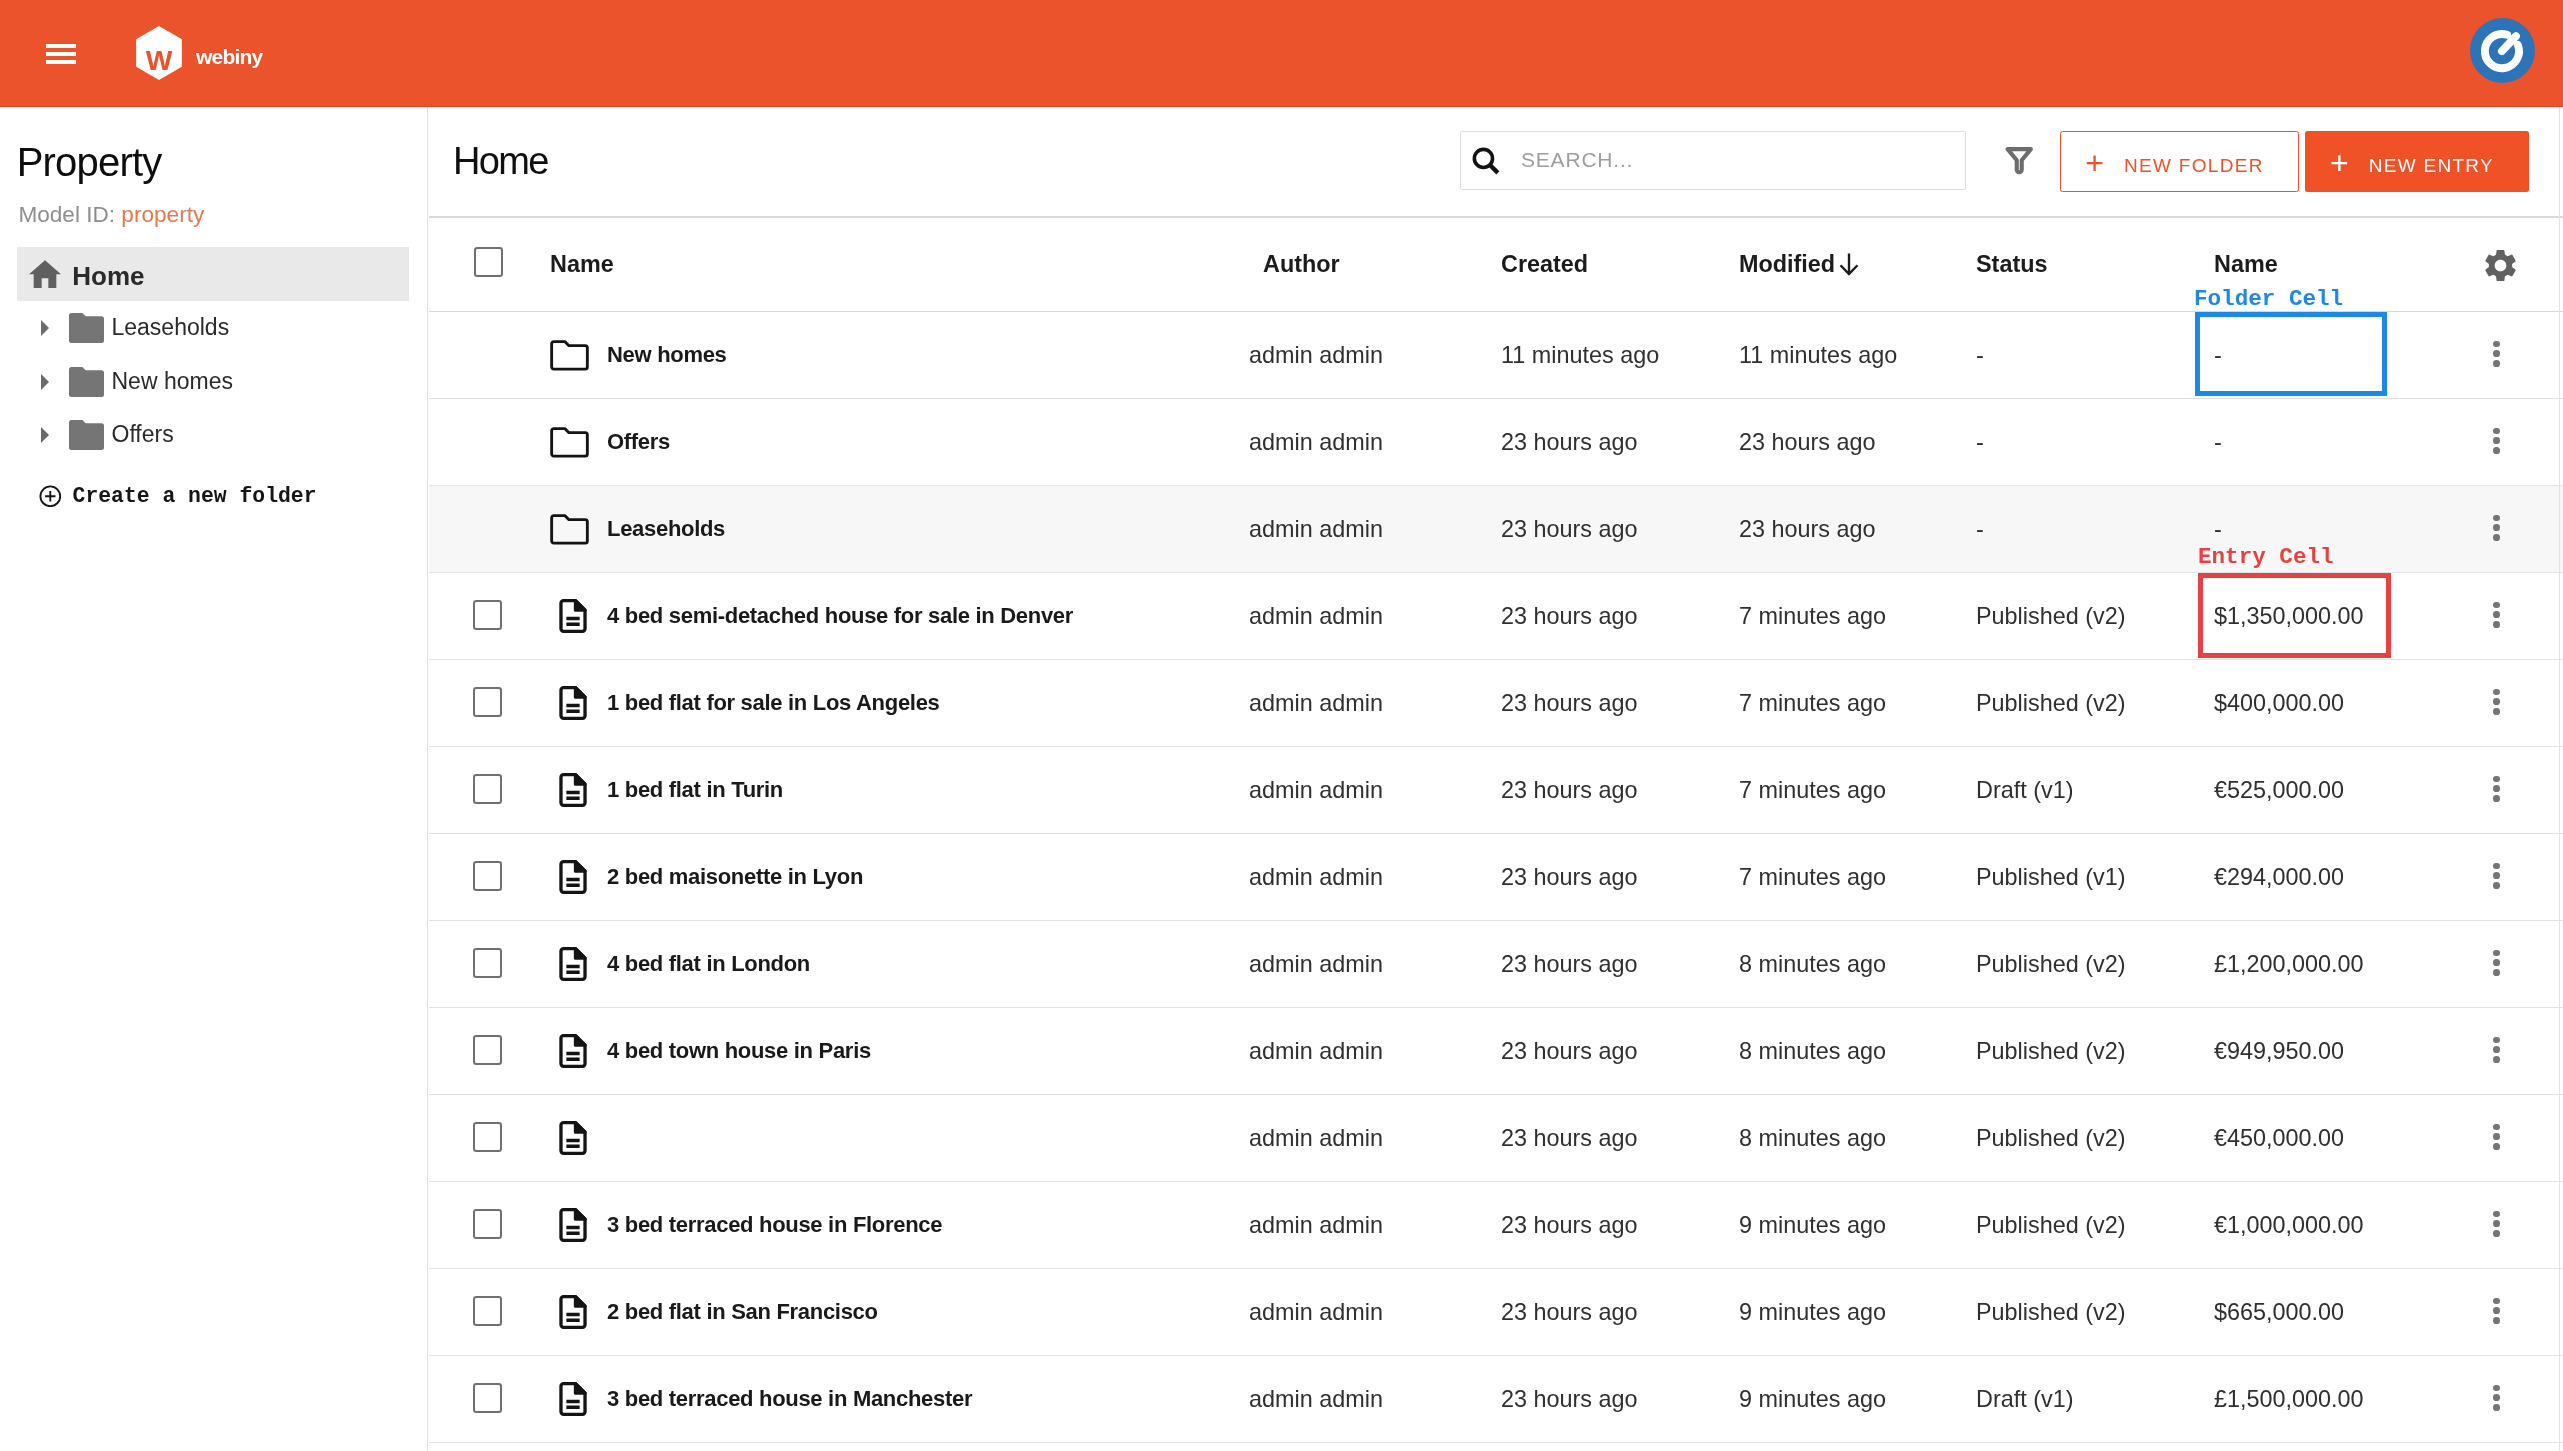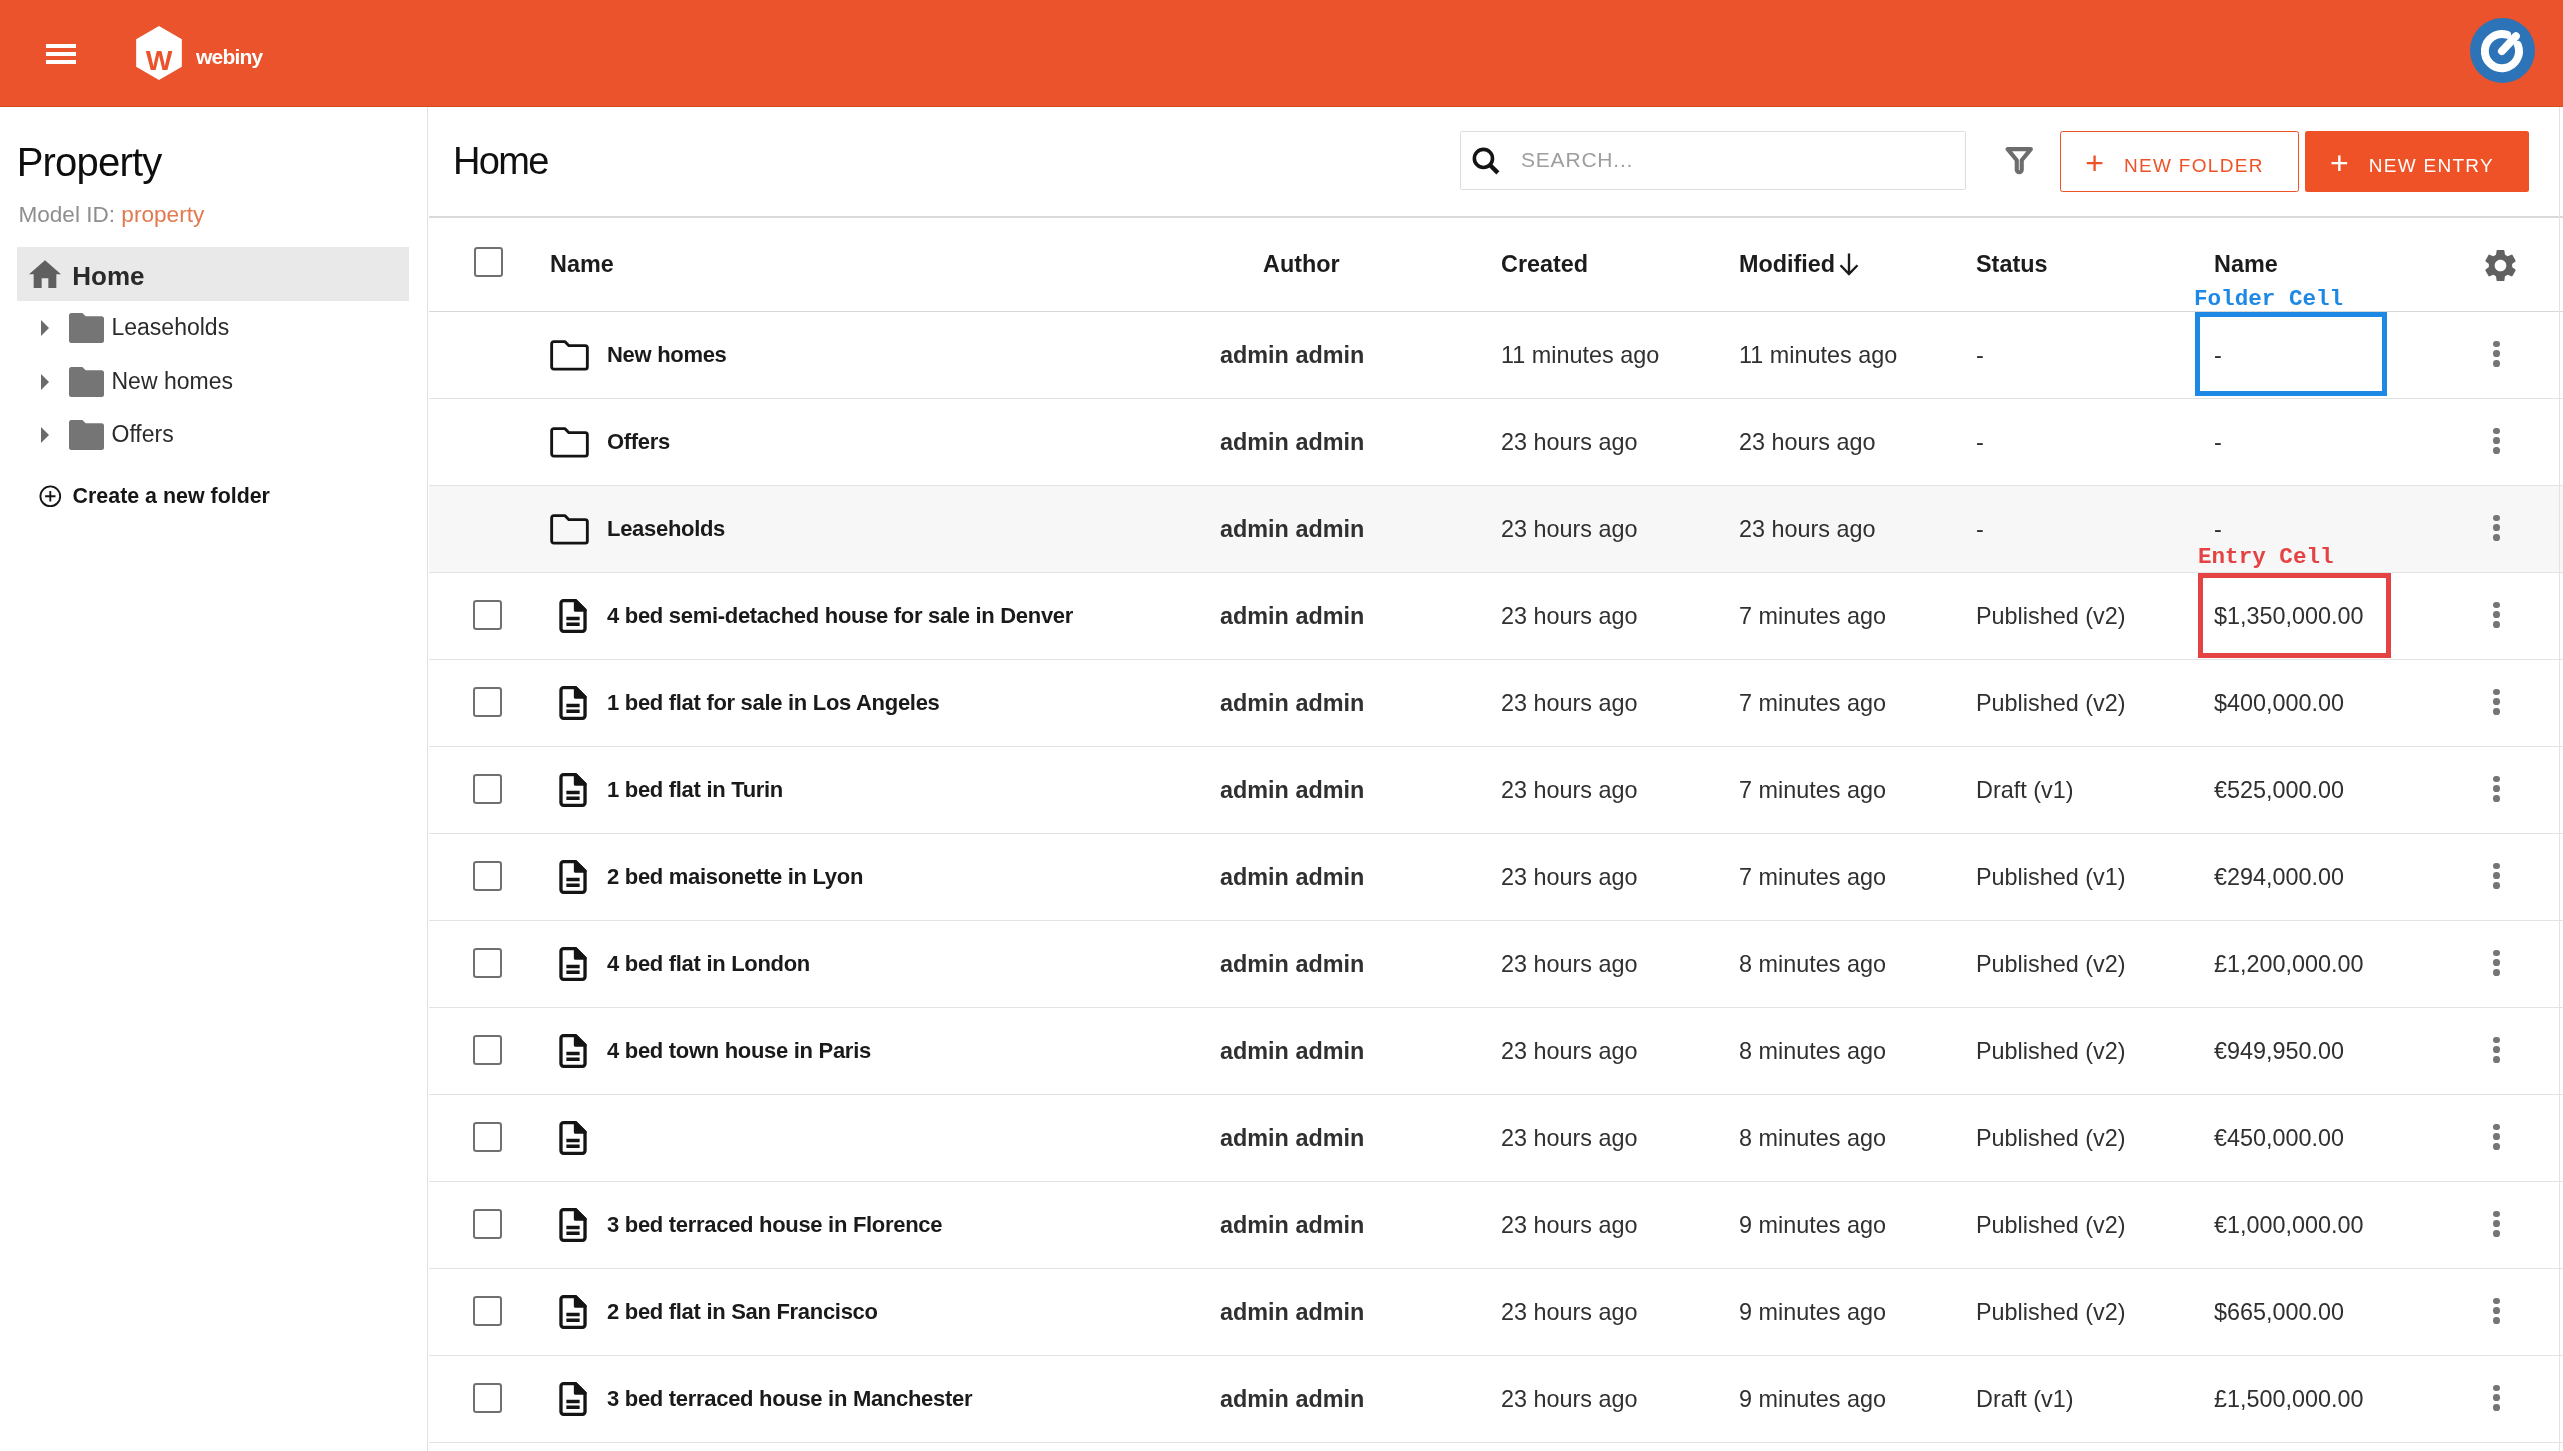--- a/index.html
+++ b/index.html
@@ -28,21 +28,21 @@
 #home-item { position:absolute; left:16.7px; top:140px; width:392px; height:54px;
   background:#e9e9e9; display:flex; align-items:center; }
 #home-item svg { margin-left:12.6px; }
 #home-item b { margin-left:11px; font-size:26px; color:#2a2a2a; position:relative; top:2.5px; }
 .titem { position:absolute; left:0; width:428px; height:53px; display:flex; align-items:center; }
 .titem .caret { margin-left:41px; width:0; height:0; border-left:8px solid #6b6b6b;
   border-top:8.4px solid transparent; border-bottom:8.4px solid transparent; }
 .titem svg.fold { margin-left:20px; }
 .titem span { margin-left:7.5px; font-size:23px; color:#2b2b2b; }
 #newfolder { position:absolute; left:39px; top:377px; display:flex; align-items:center; }
-#newfolder span { margin-left:11px; font-size:21.4px; font-weight:bold; color:#161616; }
+#newfolder span { margin-left:11px; font-size:21.4px; font-weight:bold; color:#161616;font-family:Liberation Mono, monospace; }
 
 
 #main { position:absolute; left:429px; top:107px; width:2134px; height:1345px; background:#fff; }
 #page-title { position:absolute; left:24px; top:33px; font-size:38px; letter-spacing:-1.7px; color:#101010; }
 #titlebar-line { position:absolute; left:0; top:109px; width:2134px; height:1.7px; background:#dadada; }
 #searchbox { position:absolute; left:1031px; top:24px; width:506px; height:59px;
   border:1.7px solid #dedede; border-radius:1.7px; background:#fff; }
 #searchbox .ph { position:absolute; left:60px; top:16px; font-size:21px; color:#9e9e9e;
   letter-spacing:0.8px; }
 #filter { position:absolute; left:1576px; top:40px; }
@@ -56,21 +56,21 @@
 #thead { position:absolute; left:0; top:110px; width:2134px; height:95px;
   border-bottom:1.7px solid #d8d8d8; }
 .hlabel { position:absolute; top:34px; font-size:23.4px; font-weight:bold; color:#1c1c1c; }
 .cb { position:absolute; width:29px; height:30px; border:2.5px solid #707070; border-radius:3.3px; background:#fff; }
 #rows { position:absolute; left:0; top:205px; width:2134px; }
 .row { position:relative; width:2134px; height:87px; border-bottom:1.3px solid #e3e3e3; }
 .row.alt { background:#f7f7f7; }
 .cell { position:absolute; top:0; height:86px; display:flex; align-items:center;
   font-size:23.4px; color:#303030; }
 .cname { font-weight:bold; color:#1a1a1a; font-size:22px; letter-spacing:-0.3px; }
-.c-author { left:791px;font-weight:bold; } .c-created { left:1072px; } .c-modified { left:1310px; }
+.c-author { left:820px; } .c-created { left:1072px; } .c-modified { left:1310px; }
 .c-status { left:1547px; } .c-price { left:1785px; }
 .kebab { position:absolute; left:2064px; top:28.5px; width:6.7px; }
 .kebab i { display:block; width:6.7px; height:6.7px; border-radius:50%; background:#757575; margin-bottom:3.3px; }
 
 
 #ann-folder-text { position:absolute; left:2194px; top:286px; font-family:"Liberation Mono", monospace;
   font-weight:bold; font-size:22.6px; color:#1e88e5; z-index:4; }
 #ann-folder-rect { position:absolute; left:2195px; top:312px; width:192px; height:84px;
   border:5px solid #1e88e5; z-index:4; }
 #ann-entry-text { position:absolute; left:2198px; top:544px; font-family:"Liberation Mono", monospace;

